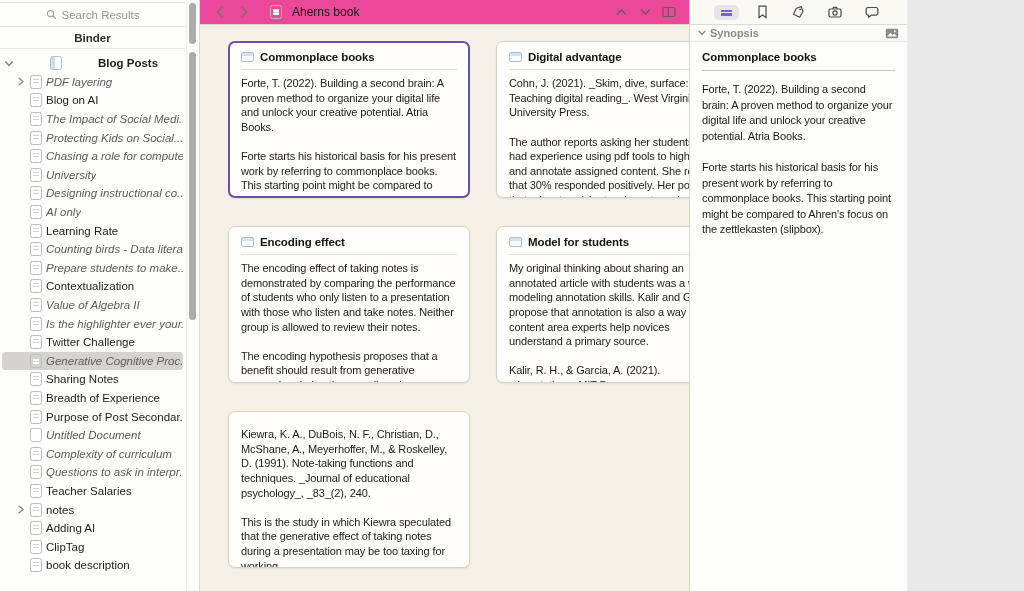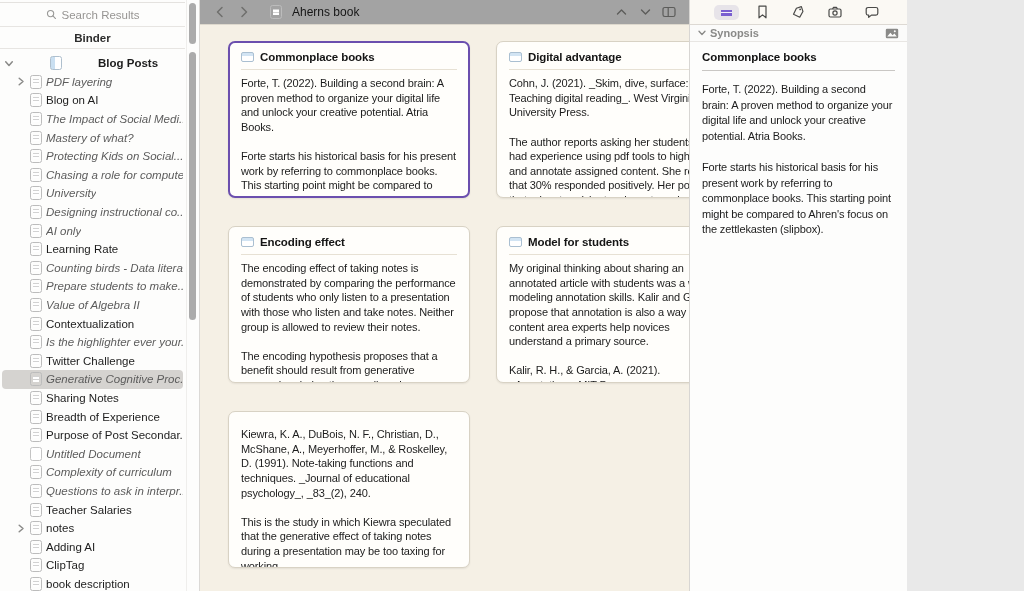--- a/index.html
+++ b/index.html
@@ -33,21 +33,21 @@
           to bottom,#d2d2d2 0 1px,#fff 1px 3px) content-box #fff;}
   .ic-blank{border:1px solid #c4c4c4;background:#fff;}
   .ic-folder{border:1px solid #aebfcd;background:linear-gradient(to right,#c9dff1 0 4px,#fff 4px);}
   .sb-line{position:absolute;left:186px;top:0;height:100%;width:1px;background:#efeeec;}
   .sb-thumb{position:absolute;left:189px;width:7px;border-radius:3.5px;background:#ababab;}
   .sb-thumb.t1{top:3px;height:41px;}
   .sb-thumb.t2{top:52px;height:268px;}
 
   
   .center{flex:1;display:flex;flex-direction:column;min-width:0;}
-  .toolbar{height:24px;background:#a3a3a3;border-bottom:1px solid #ddd8cd;display:flex;
+  .toolbar{height:24px;background:#ec4899;border-bottom:1px solid #ddd8cd;display:flex;
            align-items:center;padding:0 12px;gap:8px;flex-shrink:0;}
   .tb-btn{width:16px;height:16px;display:flex;align-items:center;justify-content:center;}
   .tb-title-icon{width:12px;height:14px;margin-left:10px;}
   .tb-title{font-size:12px;color:#161616;margin-left:2px;}
   .tb-spacer{flex:1;}
   .corkboard{flex:1;background:#f5f0e5;padding:16px 0 0 28px;overflow:hidden;}
   .cards-grid{display:grid;grid-template-columns:242px 242px;column-gap:26px;
               grid-auto-rows:157px;row-gap:28px;}
   .card{background:#fffefb;border:1px solid #d8d2c4;border-radius:7px;
         box-shadow:0 1px 2px rgba(0,0,0,.07);padding:9px 12px;box-sizing:border-box;overflow:hidden;}
@@ -137,29 +137,20 @@
     <span class="bicon ic-doc"></span>
     <span class="blabel">The Impact of Social Medi...</span>
   </div>
           <div class="brow lvl1 italic">
     <span class="chev none">
       <svg width="8" height="9" viewBox="0 0 8 9">
                 <path d="M2.2 1.2 L6 4.5 L2.2 7.8" fill="none" stroke="#8a8a88" stroke-width="1.5" stroke-linecap="round" stroke-linejoin="round"></path>
               </svg>
     </span>
     <span class="bicon ic-doc"></span>
-    <span class="blabel">Mastery of what?</span>
-  </div>
-          <div class="brow lvl1 italic">
-    <span class="chev none">
-      <svg width="8" height="9" viewBox="0 0 8 9">
-                <path d="M2.2 1.2 L6 4.5 L2.2 7.8" fill="none" stroke="#8a8a88" stroke-width="1.5" stroke-linecap="round" stroke-linejoin="round"></path>
-              </svg>
-    </span>
-    <span class="bicon ic-doc"></span>
     <span class="blabel">Protecting Kids on Social...</span>
   </div>
           <div class="brow lvl1 italic">
     <span class="chev none">
       <svg width="8" height="9" viewBox="0 0 8 9">
                 <path d="M2.2 1.2 L6 4.5 L2.2 7.8" fill="none" stroke="#8a8a88" stroke-width="1.5" stroke-linecap="round" stroke-linejoin="round"></path>
               </svg>
     </span>
     <span class="bicon ic-doc"></span>
     <span class="blabel">Chasing a role for compute...</span>
@@ -211,37 +202,37 @@
   </div>
           <div class="brow lvl1 italic">
     <span class="chev none">
       <svg width="8" height="9" viewBox="0 0 8 9">
                 <path d="M2.2 1.2 L6 4.5 L2.2 7.8" fill="none" stroke="#8a8a88" stroke-width="1.5" stroke-linecap="round" stroke-linejoin="round"></path>
               </svg>
     </span>
     <span class="bicon ic-doc"></span>
     <span class="blabel">Prepare students to make...</span>
   </div>
+          <div class="brow lvl1">
+    <span class="chev none">
+      <svg width="8" height="9" viewBox="0 0 8 9">
+                <path d="M2.2 1.2 L6 4.5 L2.2 7.8" fill="none" stroke="#8a8a88" stroke-width="1.5" stroke-linecap="round" stroke-linejoin="round"></path>
+              </svg>
+    </span>
+    <span class="bicon ic-doc"></span>
+    <span class="blabel">Contextualization</span>
+  </div>
           <div class="brow lvl1 italic">
     <span class="chev none">
       <svg width="8" height="9" viewBox="0 0 8 9">
                 <path d="M2.2 1.2 L6 4.5 L2.2 7.8" fill="none" stroke="#8a8a88" stroke-width="1.5" stroke-linecap="round" stroke-linejoin="round"></path>
               </svg>
     </span>
     <span class="bicon ic-doc"></span>
     <span class="blabel">Value of Algebra II</span>
-  </div>
-          <div class="brow lvl1">
-    <span class="chev none">
-      <svg width="8" height="9" viewBox="0 0 8 9">
-                <path d="M2.2 1.2 L6 4.5 L2.2 7.8" fill="none" stroke="#8a8a88" stroke-width="1.5" stroke-linecap="round" stroke-linejoin="round"></path>
-              </svg>
-    </span>
-    <span class="bicon ic-doc"></span>
-    <span class="blabel">Contextualization</span>
   </div>
           <div class="brow lvl1 italic">
     <span class="chev none">
       <svg width="8" height="9" viewBox="0 0 8 9">
                 <path d="M2.2 1.2 L6 4.5 L2.2 7.8" fill="none" stroke="#8a8a88" stroke-width="1.5" stroke-linecap="round" stroke-linejoin="round"></path>
               </svg>
     </span>
     <span class="bicon ic-doc"></span>
     <span class="blabel">Is the highlighter ever your...</span>
   </div>

